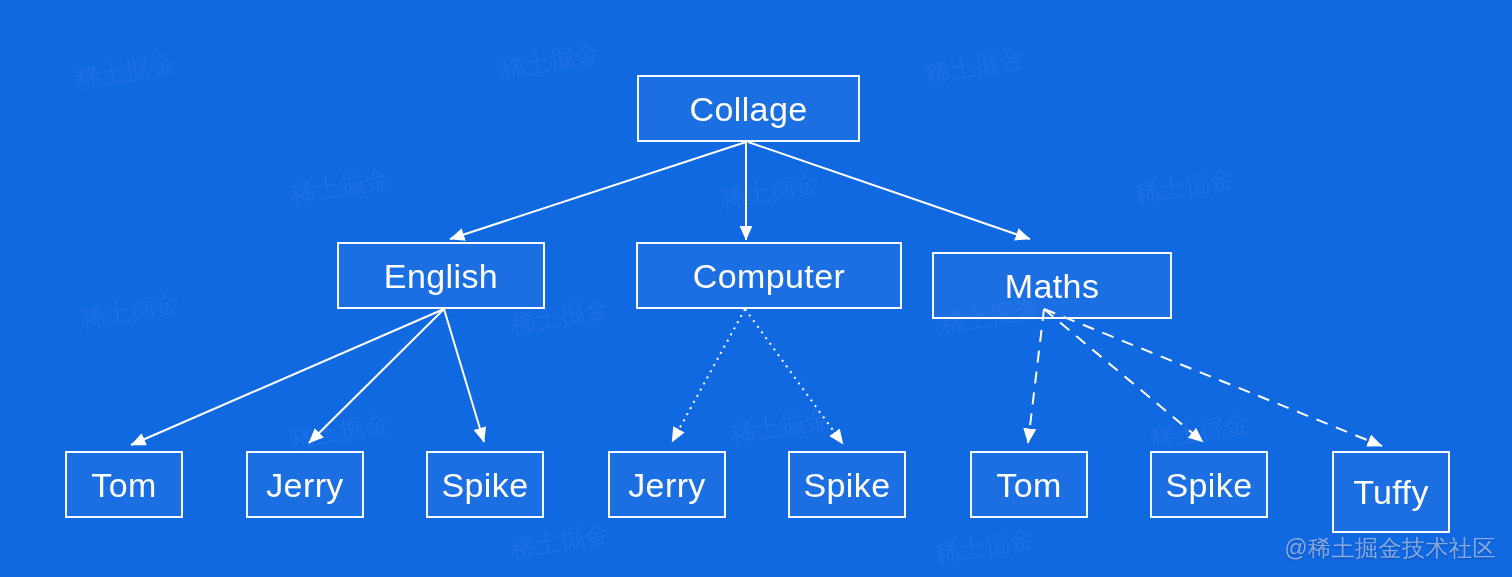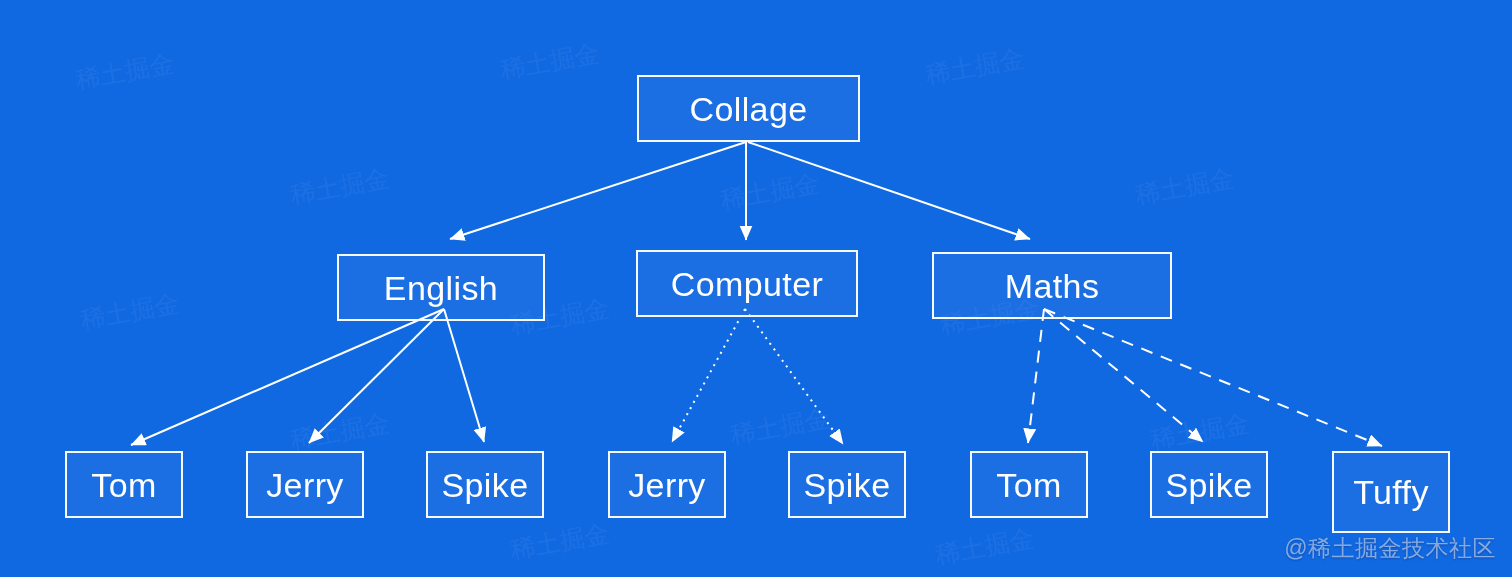--- a/index.html
+++ b/index.html
@@ -66,24 +66,24 @@
       <span class="tile" style="left: 290px; top: 415px;">稀土掘金</span>
       <span class="tile" style="left: 730px; top: 410px;">稀土掘金</span>
       <span class="tile" style="left: 1150px; top: 415px;">稀土掘金</span>
       <span class="tile" style="left: 510px; top: 525px;">稀土掘金</span>
       <span class="tile" style="left: 935px; top: 530px;">稀土掘金</span>
     </div>
   <div id="nodes">
       <div class="node" style="left: 637px; top: 75px; width: 223px; height: 67px; border-color: rgb(246, 249, 254);">
         <span>Collage</span>
       </div>
-      <div class="node" style="left: 337px; top: 242px; width: 208px; height: 67px; border-color: rgb(246, 249, 254); margin-top: 12px;">
+      <div class="node" style="left: 337px; top: 242px; width: 208px; height: 67px; border-color: rgb(246, 249, 254);">
         <span>English</span>
       </div>
-      <div class="node" style="left: 636px; top: 250px; width: 222px; height: 67px; border-color: rgb(246, 249, 254);">
+      <div class="node" style="left: 636px; top: 242px; width: 266px; height: 67px; border-color: rgb(246, 249, 254);">
         <span>Computer</span>
       </div>
       <div class="node" style="left: 932px; top: 252px; width: 240px; height: 67px; border-color: rgb(246, 249, 254);">
         <span>Maths</span>
       </div>
       <div class="node" style="left: 65px; top: 451px; width: 118px; height: 67px; border-color: rgb(246, 249, 254);">
         <span>Tom</span>
       </div>
       <div class="node" style="left: 246px; top: 451px; width: 118px; height: 67px; border-color: rgb(246, 249, 254);">
         <span>Jerry</span>

